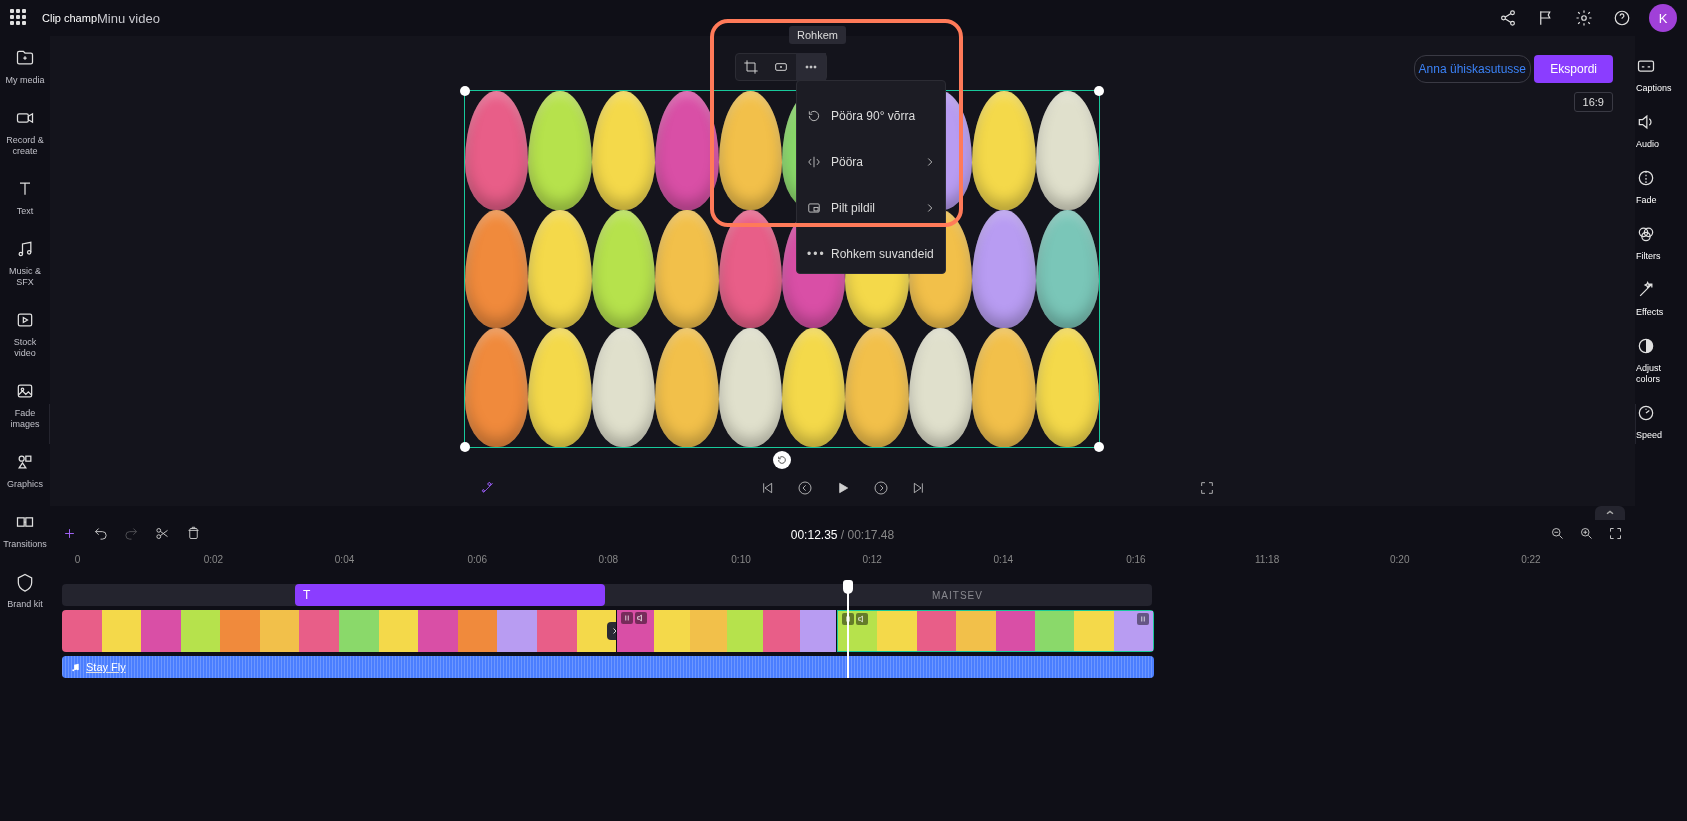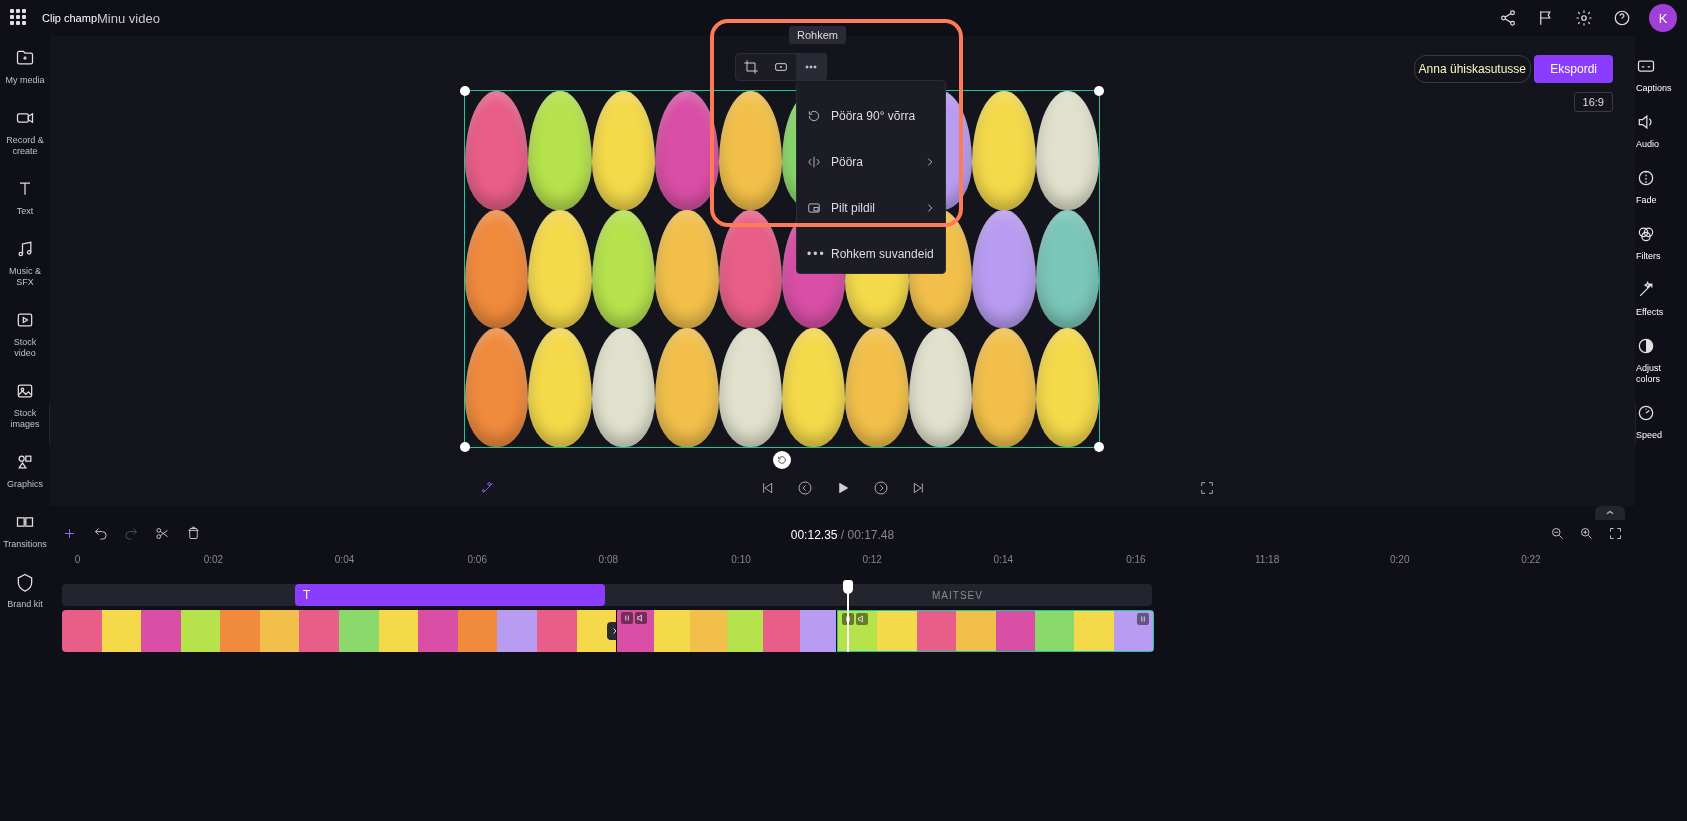--- a/index.html
+++ b/index.html
@@ -27,21 +27,21 @@
   
   .right-sidebar { position:absolute; right:0; top:36px; bottom:0; width:52px; background:#0f0f17; display:flex; flex-direction:column; align-items:center; padding-top:20px; gap:18px; }
   .rs-item { width:50px; text-align:left; cursor:pointer; color:#ffffff; }
   .rs-item svg { width:20px; height:20px; stroke:#e0e0e0; fill:none; stroke-width:1.5; }
   .rs-item .lbl { font-size:9px; line-height:11px; margin-top:3px; display:block; }
   .expand-nub-right { position:absolute; right:51px; top:404px; width:12px; height:40px; background:#24242e; border-radius:6px 0 0 6px; display:flex; align-items:center; justify-content:center; cursor:pointer; }
   .expand-nub-right svg { width:8px; height:8px; stroke:#aaa; fill:none; stroke-width:2; }
 
   
   .stage { position:absolute; left:50px; right:52px; top:36px; height:470px; background:#14141c; }
-  .share-btn { position:absolute; top:55px; right:156px; height:28px; padding:0 4px; border:1px solid #3a3a44; border-radius:12px; background:transparent; color:#fef9c3; font-size:12px; cursor:pointer; }
+  .share-btn { position:absolute; top:55px; right:156px; height:28px; padding:0 4px; border:1px solid #3a3a44; border-radius:12px; background:transparent; color:#3b82f6; font-size:12px; cursor:pointer; }
   .export-btn { position:absolute; top:55px; right:74px; height:28px; padding:0 16px; border:none; border-radius:4px; background:#8b3dff; color:#fff; font-size:12px; cursor:pointer; }
   .aspect-badge { position:absolute; top:92px; right:74px; height:20px; padding:0 8px; border:1px solid #3a3a44; border-radius:3px; background:#14141c; color:#e0e0e0; font-size:11px; display:flex; align-items:center; cursor:pointer; }
 
   .preview { position:absolute; left:464px; top:90px; width:636px; height:358px; border:1px solid #18c99b; }
   .preview .handle { position:absolute; width:10px; height:10px; background:#fff; border-radius:50%; }
   .preview .h-tl { left:-5px; top:-5px; } .preview .h-tr { right:-5px; top:-5px; }
   .preview .h-bl { left:-5px; bottom:-5px; } .preview .h-br { right:-5px; bottom:-5px; }
   .preview .rot { position:absolute; left:50%; bottom:-22px; transform:translateX(-50%); width:18px; height:18px; border-radius:50%; background:#fff; display:flex; align-items:center; justify-content:center; }
   .preview .rot svg { width:10px; height:10px; stroke:#333; fill:none; stroke-width:2; }
 
@@ -202,21 +202,21 @@
         <path d="M10 9l5 3-5 3z"></path>
       </svg>
     <span class="lbl">Stock video</span>
   </div>
   <div class="ls-item">
     <svg viewBox="0 0 24 24">
         <rect x="4" y="5" width="16" height="14" rx="2"></rect>
         <circle cx="9" cy="10" r="1.5"></circle>
         <path d="M4 17l5-5 4 4 3-3 4 4"></path>
       </svg>
-    <span class="lbl">Stock images</span>
+    <span class="lbl">Fade images</span>
   </div>
   <div class="ls-item">
     <svg viewBox="0 0 24 24">
         <circle cx="8" cy="8" r="3"></circle>
         <rect x="13" y="5" width="6" height="6"></rect>
         <path d="M5 19l4-6 4 6z"></path>
       </svg>
     <span class="lbl">Graphics</span>
   </div>
   <div class="ls-item">
@@ -574,18 +574,29 @@
             </svg>
           </div>
         <div class="edge-icons r">
             <svg viewBox="0 0 24 24">
               <path d="M9 6v12M15 6v12"></path>
             </svg>
           </div>
       </div>
     </div>
 
+    <div class="track track-audio" style="width:1092px;">
+      <div class="wave"></div>
+      <div class="aud-label">
+        <svg viewBox="0 0 24 24">
+            <path d="M9 18V6l10-2v12"></path>
+            <circle cx="7" cy="18" r="2"></circle>
+            <circle cx="17" cy="16" r="2"></circle>
+          </svg>
+        <span>Stay Fly</span>
+      </div>
+    </div>
 
     <div class="playhead">
         <div class="knob"></div>
       </div>
   </div>
 </div>
 
 </body></html>

